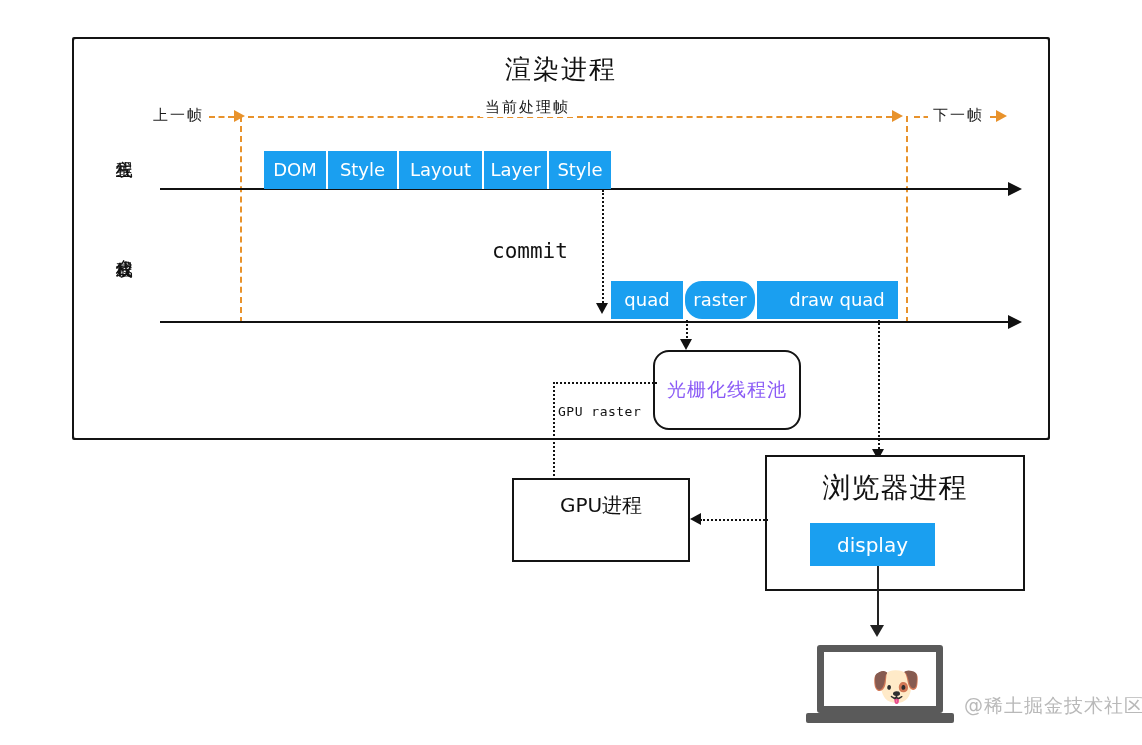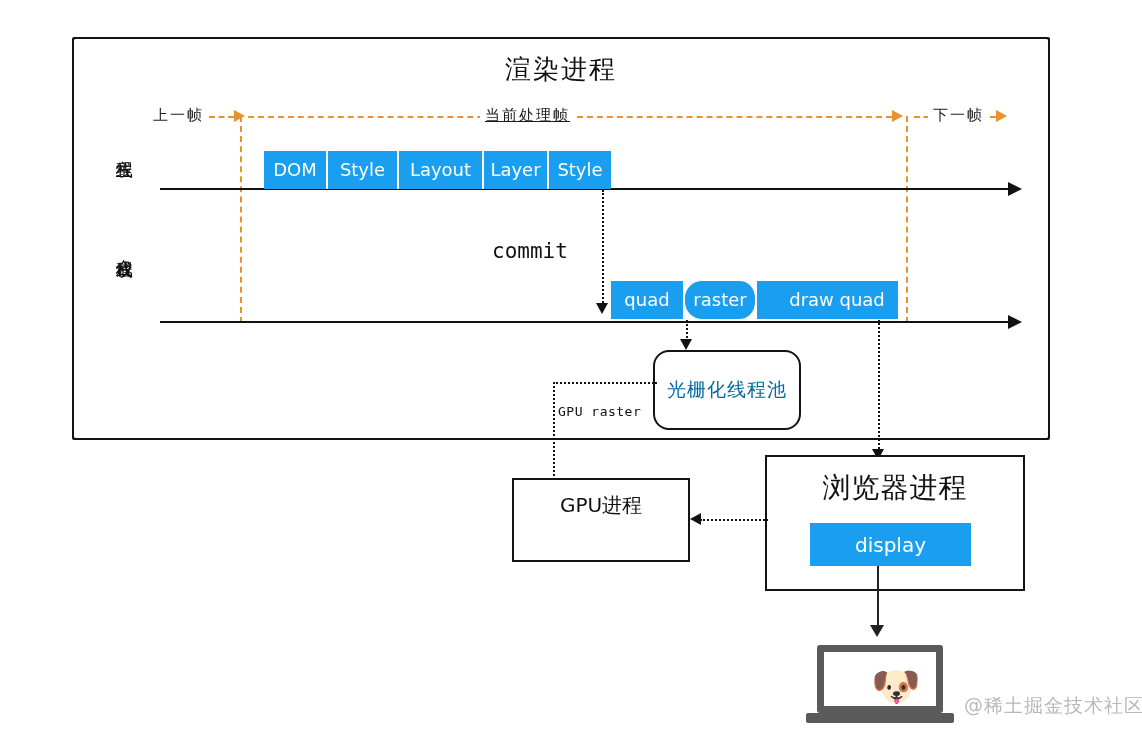--- a/index.html
+++ b/index.html
@@ -103,21 +103,21 @@
 
   .frame-tag {
     font-size: 15px;
     color: #1a1a1a;
     background: #ffffff;
     padding: 0 5px;
     letter-spacing: 2px;
     white-space: nowrap;
   }
   #tag-prev-frame { left: 148px; top: 106px; }
-  #tag-current-frame { left: 480px; top: 106px; text-decoration: underline; }
+  #tag-current-frame { left: 480px; top: 98px; }
   #tag-next-frame { left: 928px; top: 106px; }
 
   
   .stage-strip { display: flex; }
   .stage-box {
     background: #1a9ff0;
     color: #ffffff;
     height: 38px;
     line-height: 38px;
     text-align: center;
@@ -207,21 +207,21 @@
   #raster-pool {
     left: 653px; top: 350px;
     width: 148px; height: 80px;
     border: 2px solid #141414;
     border-radius: 16px;
     box-sizing: border-box;
     display: flex;
     align-items: center;
     justify-content: center;
     font-size: 19px;
-    color: #0369a1;
+    color: #8b5cf6;
     background: #fff;
     letter-spacing: 1px;
   }
 
   
   #gpu-process {
     left: 512px; top: 478px;
     width: 178px; height: 84px;
     border: 2px solid #141414;
     box-sizing: border-box;
@@ -246,21 +246,21 @@
   #browser-process-label {
     left: 765px; top: 469px;
     width: 260px;
     text-align: center;
     font-size: 28px;
     color: #111;
     letter-spacing: 1px;
   }
   #display-box {
     left: 810px; top: 523px;
-    width: 161px; height: 43px;
+    width: 125px; height: 43px;
     background: #1a9ff0;
     color: #fff;
     font-size: 20px;
     display: flex;
     align-items: center;
     justify-content: center;
   }
 
   
   #laptop { left: 806px; top: 645px; width: 148px; height: 82px; }

